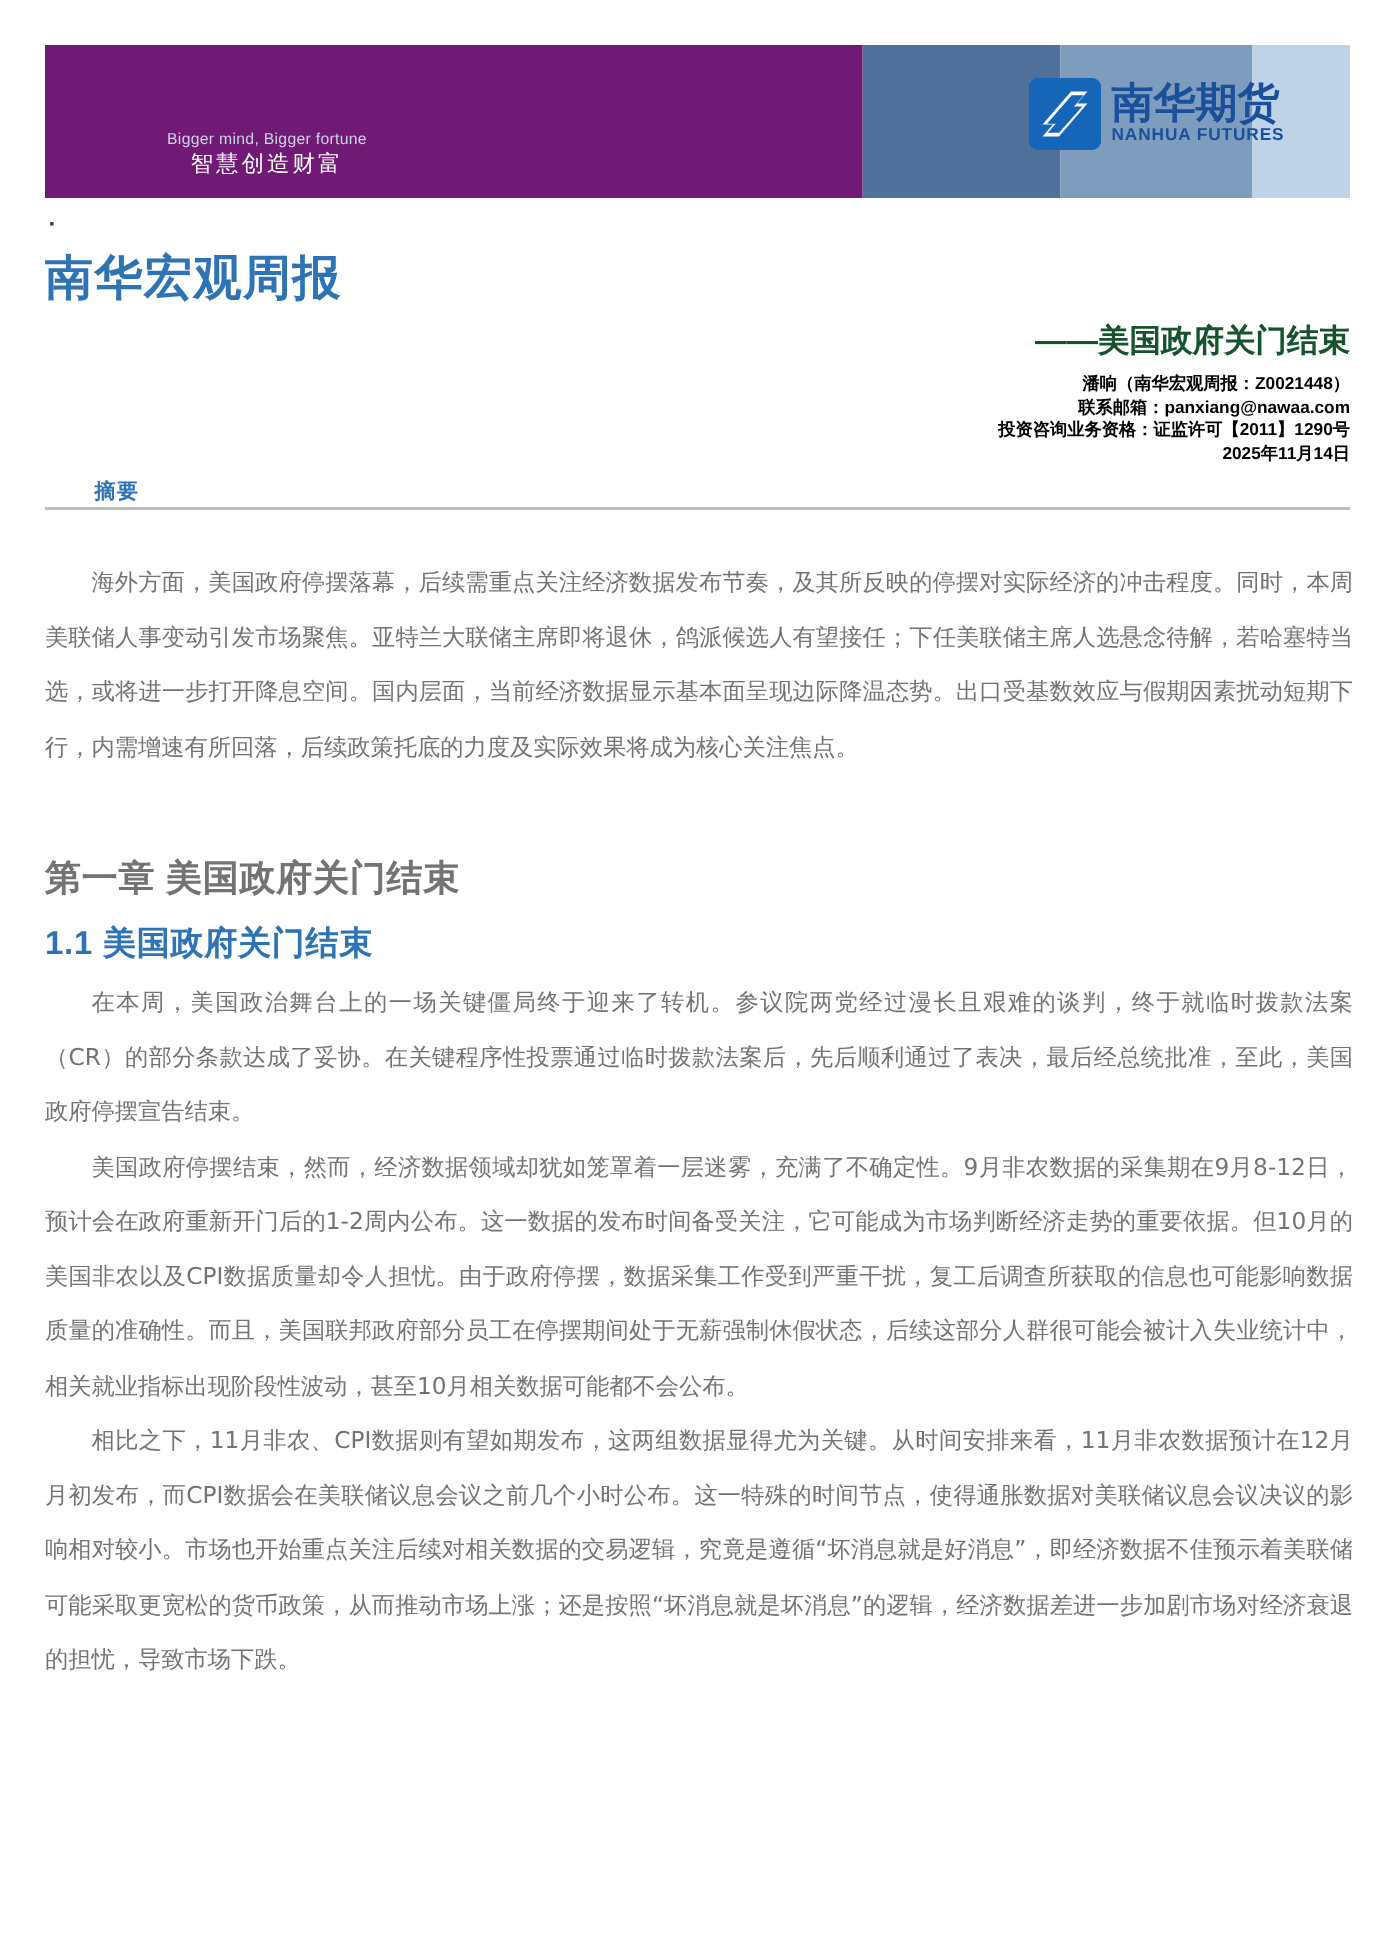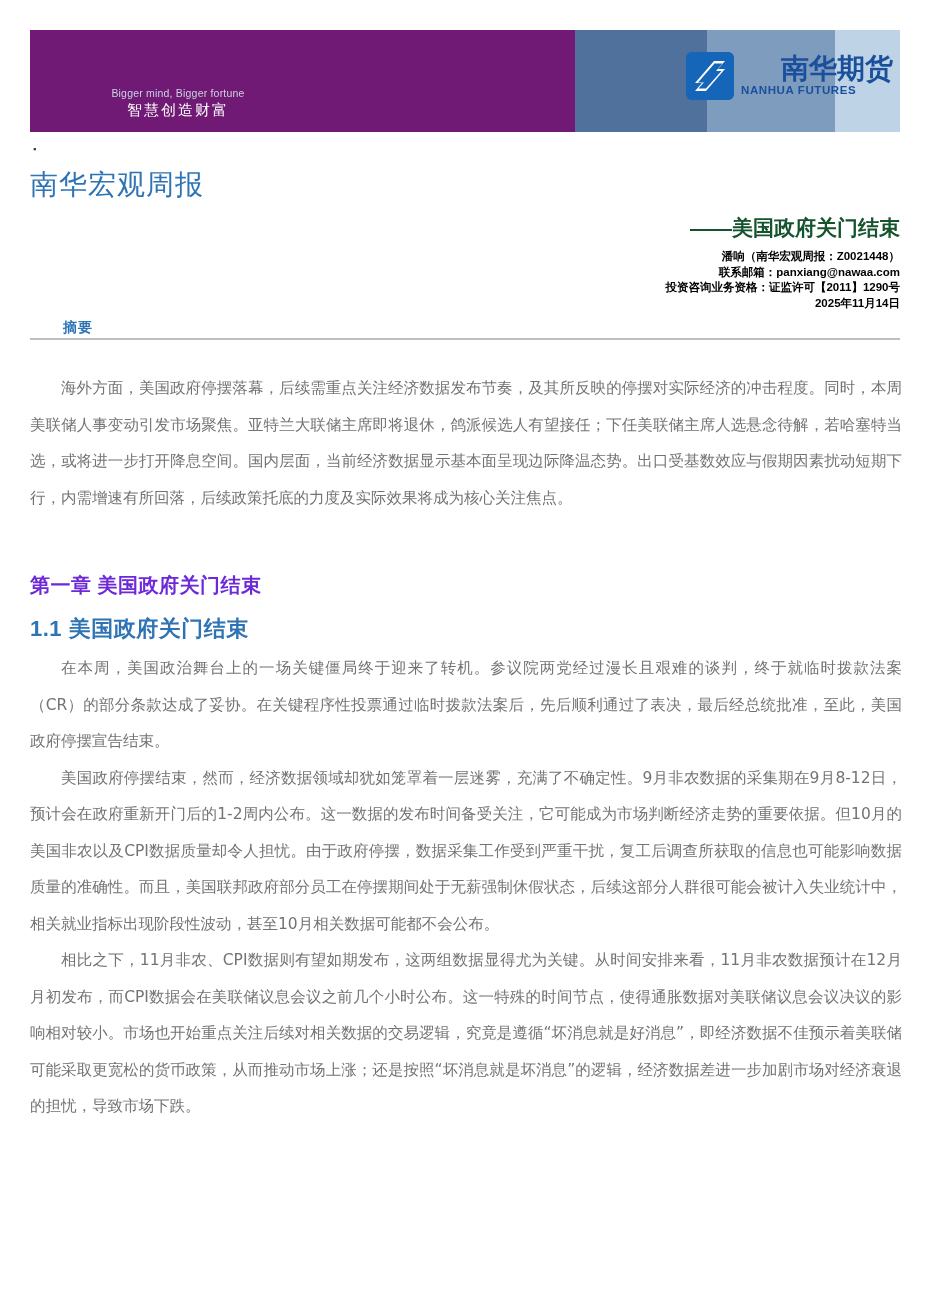--- a/index.html
+++ b/index.html
@@ -76,21 +76,20 @@
   }
   .logo-mark svg { display: block; }
   .logo-text { line-height: 1; }
   .logo-cn {
     font-size: 28px;
     font-weight: bold;
     color: #1a4f9c;
     letter-spacing: 0px;
     white-space: nowrap;
     font-family: "DejaVu Sans", "Liberation Sans", sans-serif;
-    margin-left: 40px;
   }
   .logo-en {
     font-size: 11.5px;
     font-weight: bold;
     color: #1a4f9c;
     letter-spacing: .6px;
     white-space: nowrap;
     margin-top: 2px;
   }
 
@@ -101,22 +100,22 @@
     font-size: 9px;
     color: #333;
     line-height: 6px;
   }
 
   
   .doc-title {
     position: absolute;
     left: 30px;
     top: 168px;
-    font-size: 28px;
-    font-weight: normal;
+    font-size: 32px;
+    font-weight: bold;
     color: #2e74b5;
     letter-spacing: 1px;
     line-height: 34px;
   }
   .doc-subtitle {
     position: absolute;
     right: 30px;
     top: 214px;
     font-size: 21px;
     font-weight: bold;
@@ -164,23 +163,23 @@
     left: 30px;
     top: 370px;
     width: 872px;
   }
 
   
   .h1 {
     position: absolute;
     left: 30px;
     top: 572px;
-    font-size: 20px;
-    font-weight: bold;
-    color: #6d28d9;
+    font-size: 24px;
+    font-weight: bold;
+    color: #737373;
     letter-spacing: .5px;
     line-height: 27px;
   }
   .h2 {
     position: absolute;
     left: 30px;
     top: 617px;
     font-size: 22px;
     font-weight: bold;
     color: #2e74b5;

